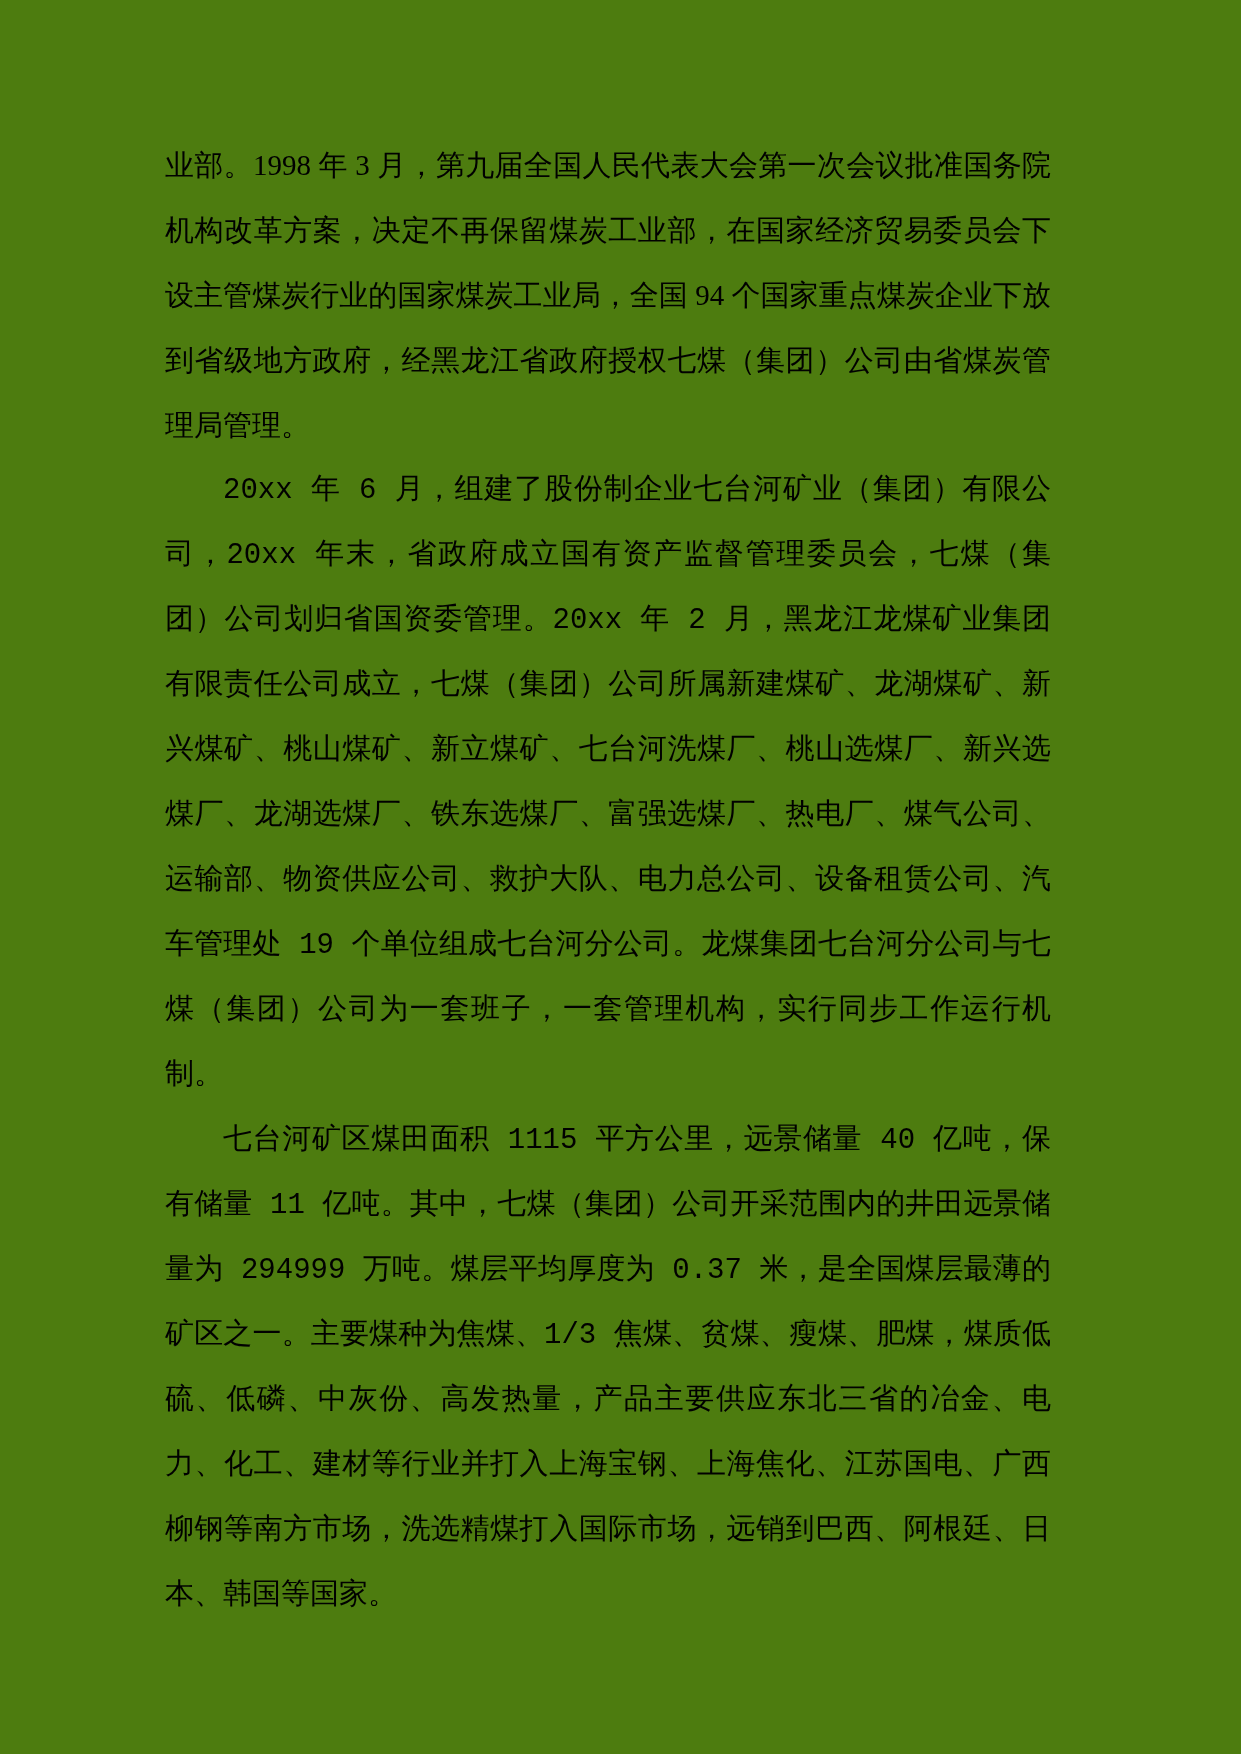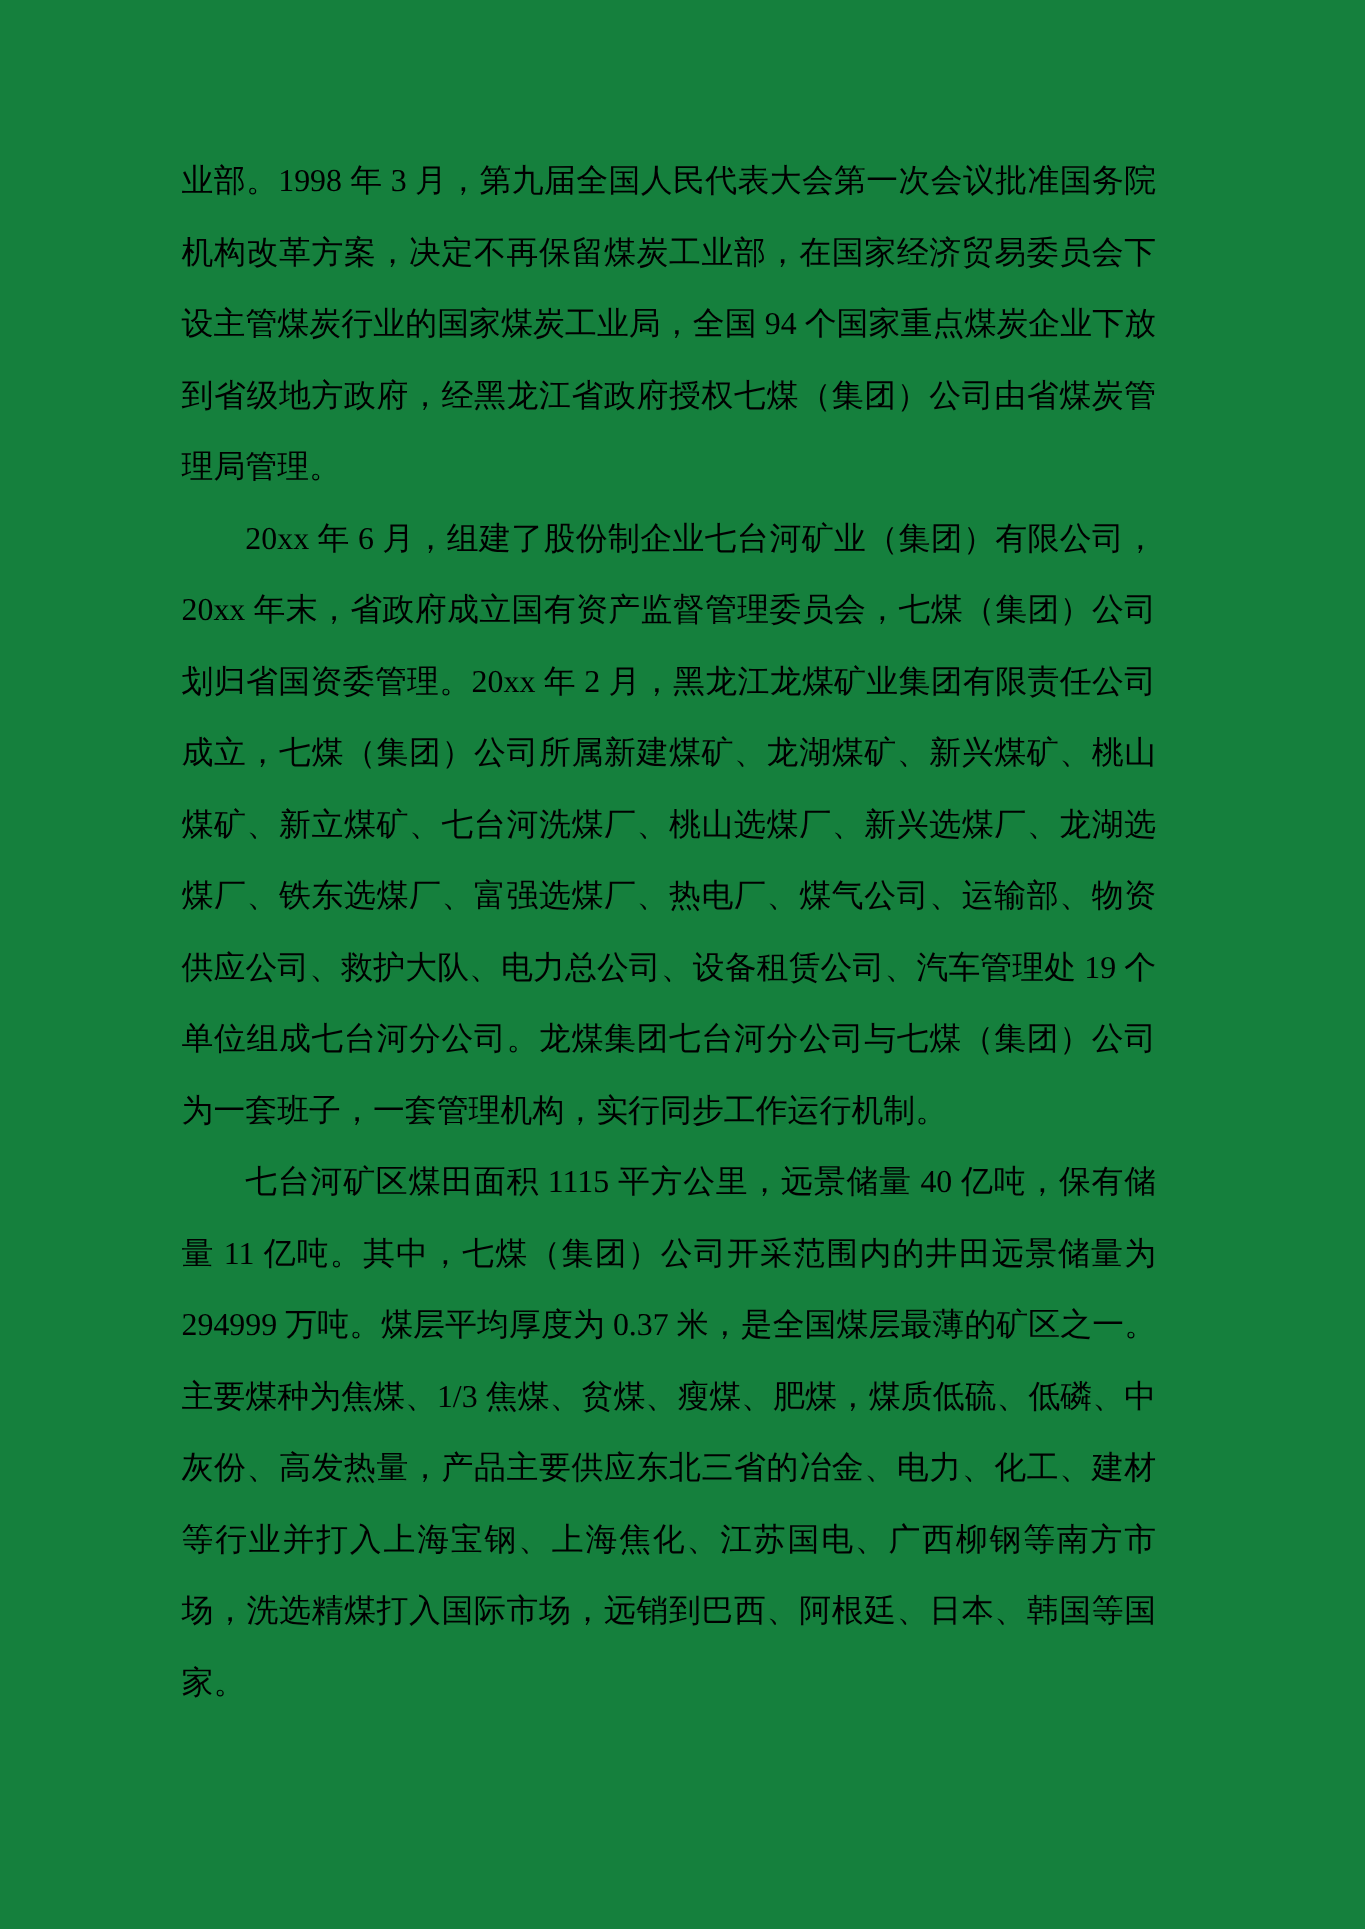--- a/index.html
+++ b/index.html
@@ -5,36 +5,37 @@
   html, body {
     margin: 0;
     padding: 0;
     background: #ffffff;
   }
   .page {
     position: relative;
     width: 1241px;
     height: 1754px;
     box-sizing: border-box;
-    background: #15803d;
+    background: #4d7c0f;
     color: #000000;
     padding: 133px 190px 0 165px;
     font-family: "Liberation Serif", "DejaVu Serif", serif;
     font-size: 29px;
     line-height: 65px;
     text-align: justify;
     overflow: hidden;
   }
   .para {
     margin: 0;
     padding: 0;
     text-indent: 0;
   }
   .para.indent {
     text-indent: 2em;
+    font-family: Liberation Mono, monospace;
   }
 </style>
 </head>
 <body>
 
 <div class="page">
   <p class="para">业部。1998 年 3 月，第九届全国人民代表大会第一次会议批准国务院机构改革方案，决定不再保留煤炭工业部，在国家经济贸易委员会下设主管煤炭行业的国家煤炭工业局，全国 94 个国家重点煤炭企业下放到省级地方政府，经黑龙江省政府授权七煤（集团）公司由省煤炭管理局管理。</p>
   <p class="para indent">20xx 年 6 月，组建了股份制企业七台河矿业（集团）有限公司，20xx 年末，省政府成立国有资产监督管理委员会，七煤（集团）公司划归省国资委管理。20xx 年 2 月，黑龙江龙煤矿业集团有限责任公司成立，七煤（集团）公司所属新建煤矿、龙湖煤矿、新兴煤矿、桃山煤矿、新立煤矿、七台河洗煤厂、桃山选煤厂、新兴选煤厂、龙湖选煤厂、铁东选煤厂、富强选煤厂、热电厂、煤气公司、运输部、物资供应公司、救护大队、电力总公司、设备租赁公司、汽车管理处 19 个单位组成七台河分公司。龙煤集团七台河分公司与七煤（集团）公司为一套班子，一套管理机构，实行同步工作运行机制。</p>
   <p class="para indent">七台河矿区煤田面积 1115 平方公里，远景储量 40 亿吨，保有储量 11 亿吨。其中，七煤（集团）公司开采范围内的井田远景储量为 294999 万吨。煤层平均厚度为 0.37 米，是全国煤层最薄的矿区之一。主要煤种为焦煤、1/3 焦煤、贫煤、瘦煤、肥煤，煤质低硫、低磷、中灰份、高发热量，产品主要供应东北三省的冶金、电力、化工、建材等行业并打入上海宝钢、上海焦化、江苏国电、广西柳钢等南方市场，洗选精煤打入国际市场，远销到巴西、阿根廷、日本、韩国等国家。</p>
 </div>

